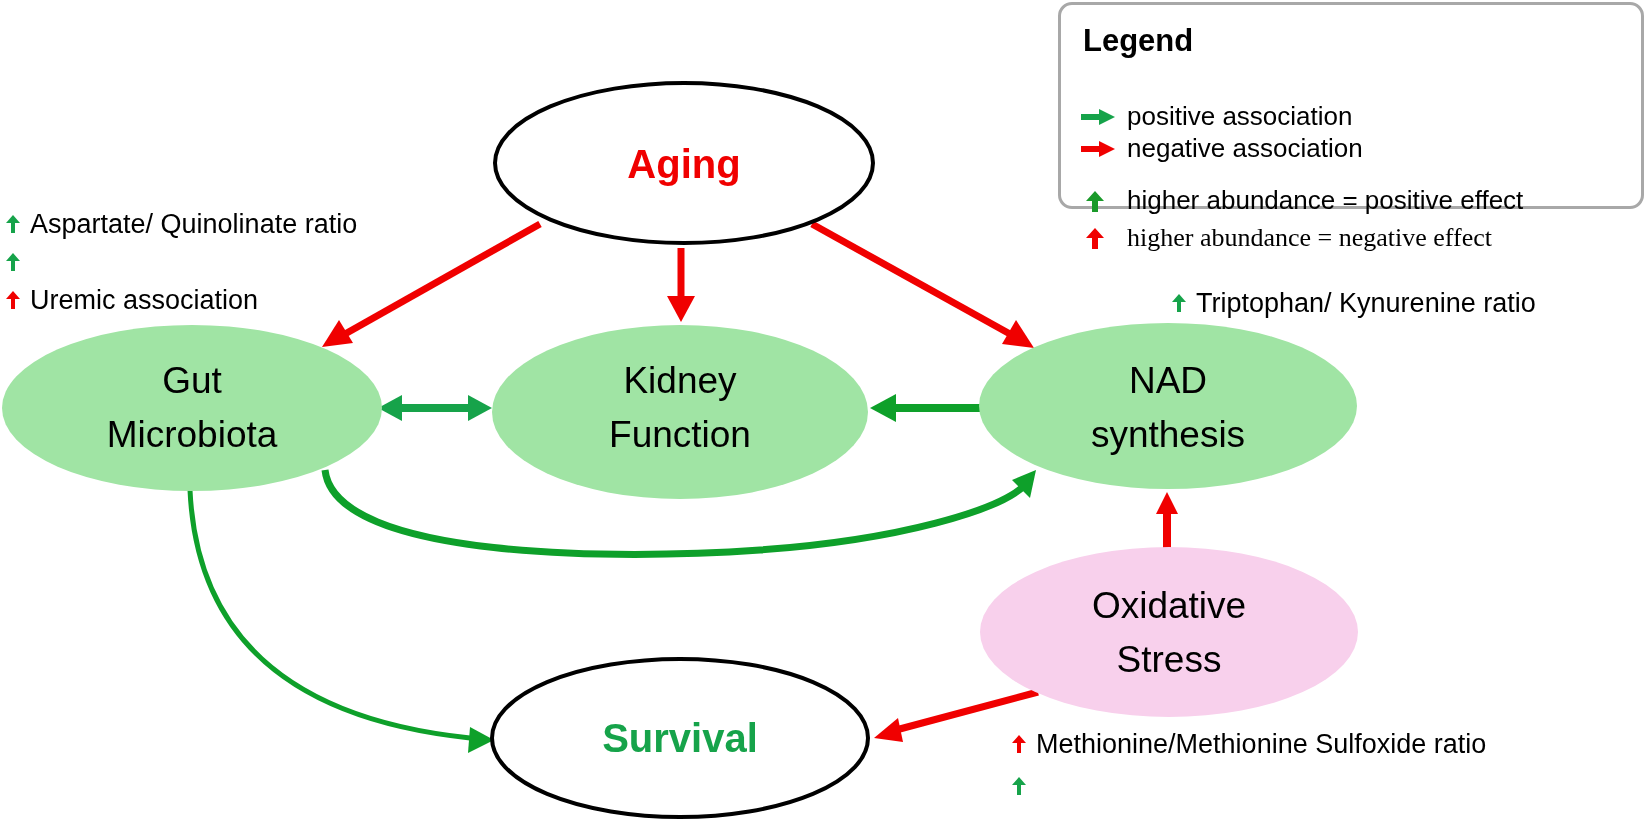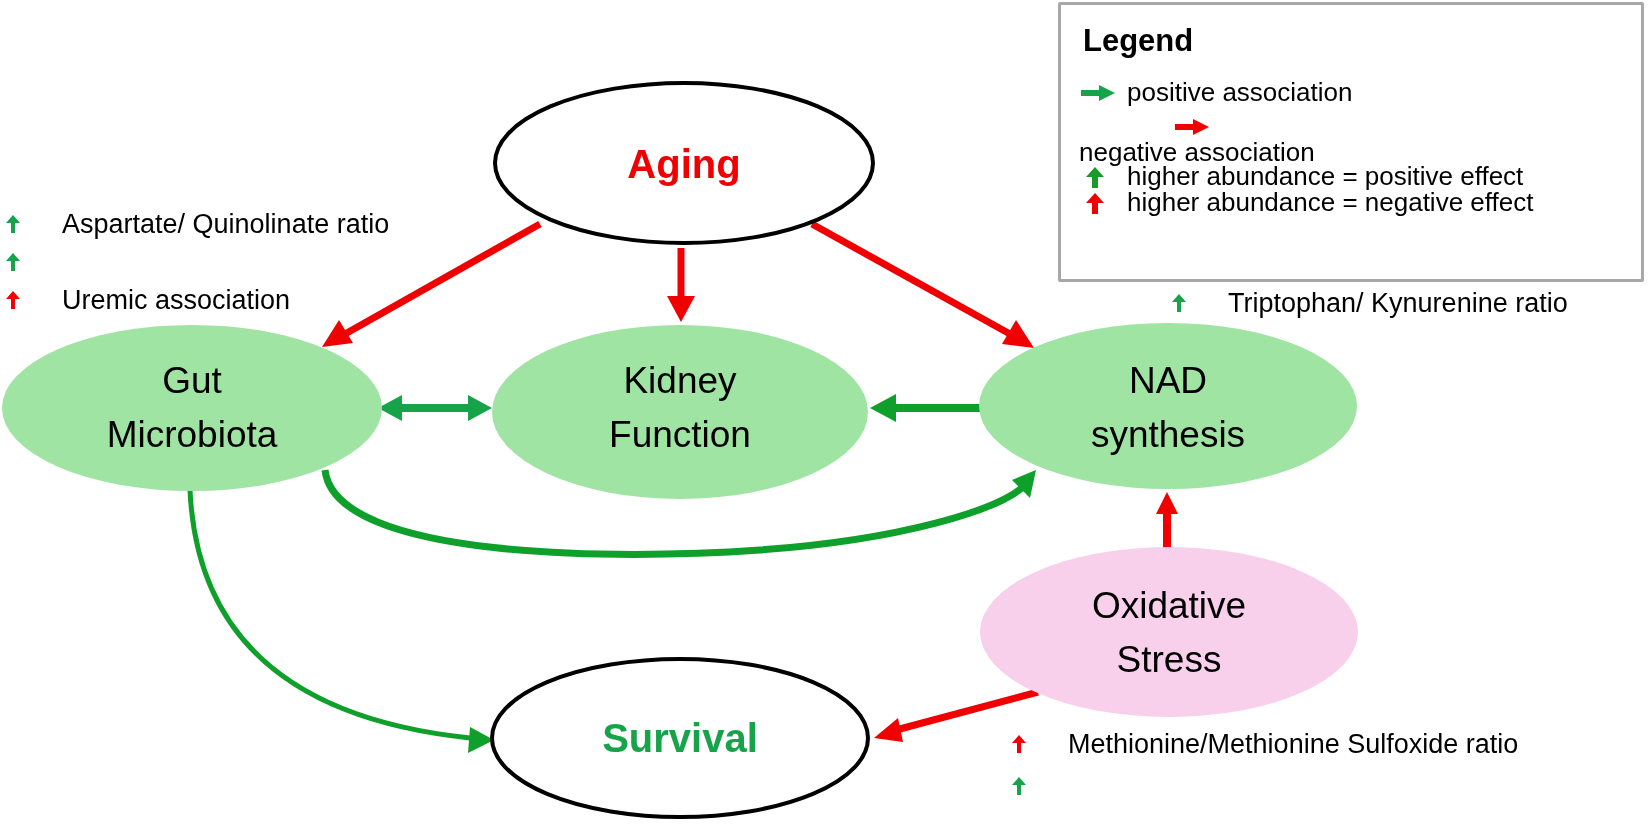--- a/index.html
+++ b/index.html
@@ -2,26 +2,26 @@
 <html><head>
 <meta charset="utf-8">
 <style>
   html, body { margin: 0; padding: 0; background: #ffffff; }
   body { width: 1652px; height: 824px; position: relative; overflow: hidden;
          font-family: "Liberation Sans", "DejaVu Sans", sans-serif; color: #000; }
   #diagram { position: absolute; left: 0; top: 0; }
   .node-label { font-family: "Liberation Sans", sans-serif; font-size: 37px; fill: #000; }
   .node-label-bold { font-family: "Liberation Sans", sans-serif; font-size: 40px; font-weight: bold; }
   .annot { position: absolute; font-size: 27px; line-height: 38px; white-space: nowrap; }
-  .annot .row { display: flex; align-items: center; height: 38px; gap: 32px; }
+  .annot .row { display: flex; align-items: center; height: 38px; }
   .annot .arr { display: inline-block; width: 18px; margin-right: 8px; }
-  .legend { position: absolute; left: 1058px; top: 2px; width: 586px; height: 280px;
-            border: 3px solid #a8a8a8; border-radius: 2px; background: #fff; box-sizing: border-box; }
+  .legend { position: absolute; left: 1058px; top: 2px; width: 586px; height: 207px;
+            border: 3px solid #a8a8a8; border-radius: 14px; background: #fff; box-sizing: border-box; }
   .legend-title { position: absolute; left: 22px; top: 18px; font-size: 31px; font-weight: bold; }
-  .legend-row { position: absolute; left: 18px; display: flex; align-items: center; font-size: 26px; white-space: nowrap; }
+  .legend-row { position: absolute; left: 18px; display: flex; align-items: center; font-size: 26px; white-space: nowrap; margin-top: 24px; }
   .legend-row .sym { width: 40px; display: inline-block; margin-right: 8px; }
 </style>
 </head>
 <body>
 
 <svg id="diagram" width="1652" height="824" viewBox="0 0 1652 824">
   <defs>
     <marker id="headRed" markerWidth="8" markerHeight="8" refX="6.5" refY="4" orient="auto" markerUnits="userSpaceOnUse" viewBox="0 0 8 8">
       <path d="M0,0 L8,4 L0,8 Z" fill="#f00000"></path>
     </marker>
@@ -155,34 +155,34 @@
   <div class="legend-title">Legend</div>
 
   <div class="legend-row" style="top:72px;">
     <svg class="sym" width="40" height="20" viewBox="0 0 40 20">
       <rect x="2" y="7" width="22" height="6" fill="#16a34a"></rect>
         <polygon points="20,2 36,10 20,18" fill="#16a34a"></polygon>
     </svg>
     <span>positive association</span>
   </div>
 
-  <div class="legend-row" style="top:112px;flex-direction:column;">
+  <div class="legend-row" style="top:104px;">
     <svg class="sym" width="40" height="20" viewBox="0 0 40 20">
       <rect x="2" y="7" width="22" height="6" fill="#f00000"></rect>
         <polygon points="20,2 36,10 20,18" fill="#f00000"></polygon>
     </svg>
     <span>negative association</span>
   </div>
 
   <div class="legend-row" style="top:156px;">
     <svg class="sym" width="40" height="24" viewBox="0 0 40 24">
       <path d="M16,2 L7,12 L13,12 L13,23 L19,23 L19,12 L25,12 Z" fill="#1a9a2a"></path>
     </svg>
     <span>higher abundance = positive effect</span>
   </div>
 
-  <div class="legend-row" style="top:182px;">
+  <div class="legend-row" style="top:194px;font-family:Liberation Serif, serif;">
     <svg class="sym" width="40" height="24" viewBox="0 0 40 24">
       <path d="M16,2 L7,12 L13,12 L13,23 L19,23 L19,12 L25,12 Z" fill="#f00000"></path>
     </svg>
     <span>higher abundance = negative effect</span>
   </div>
 </div>
 
 </body></html>

